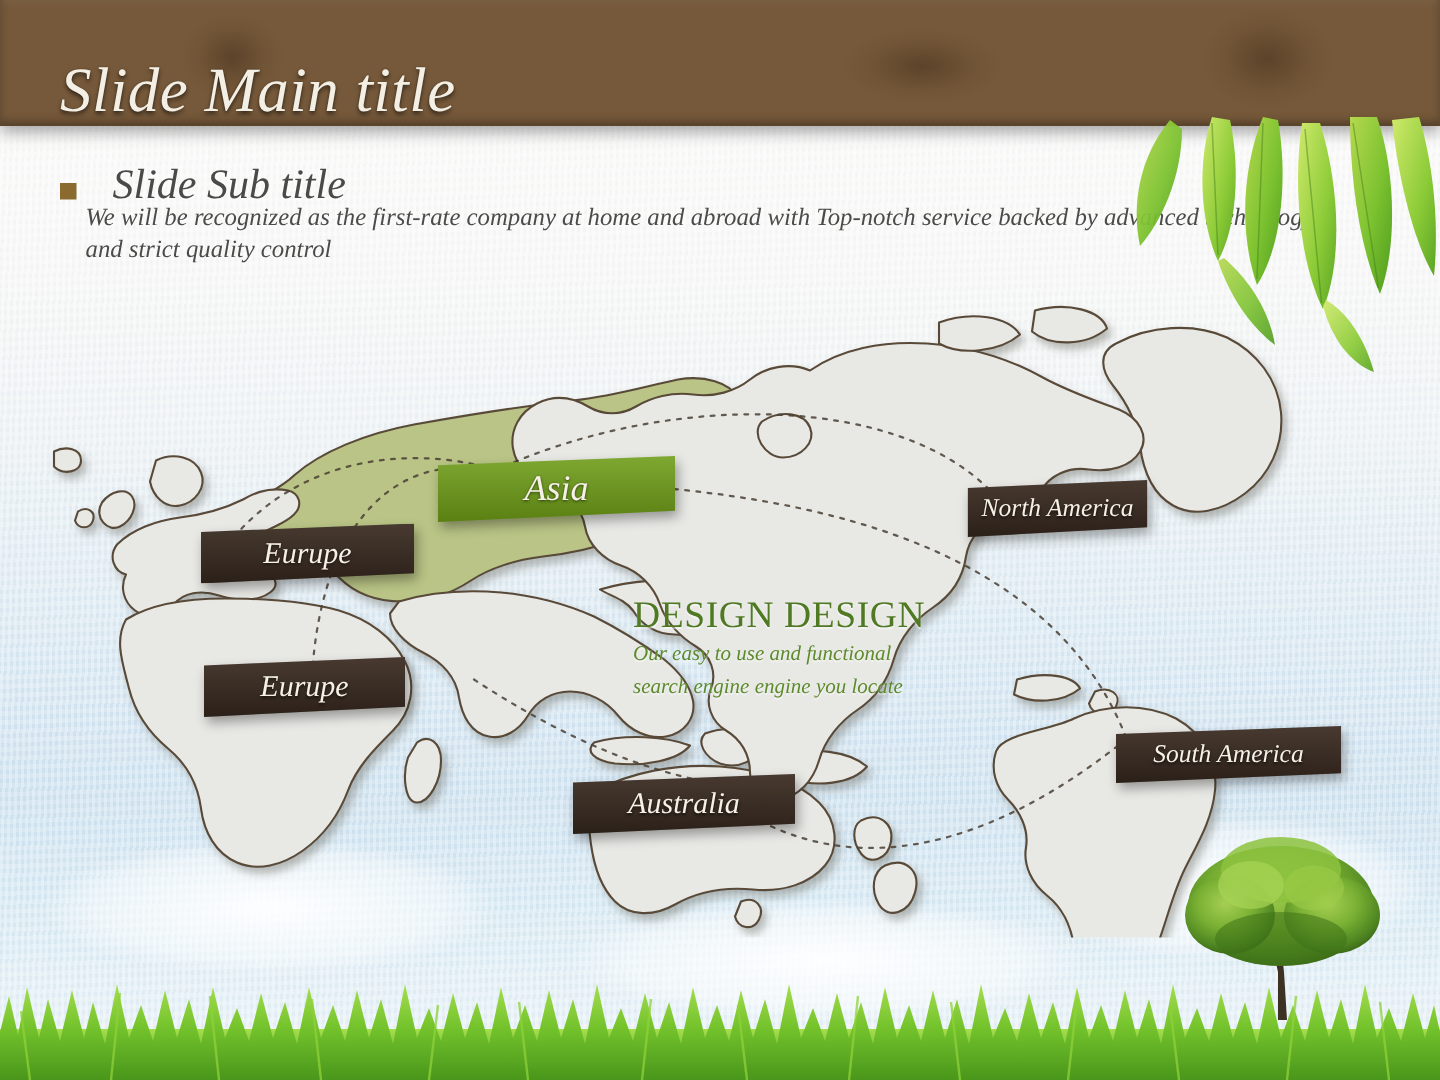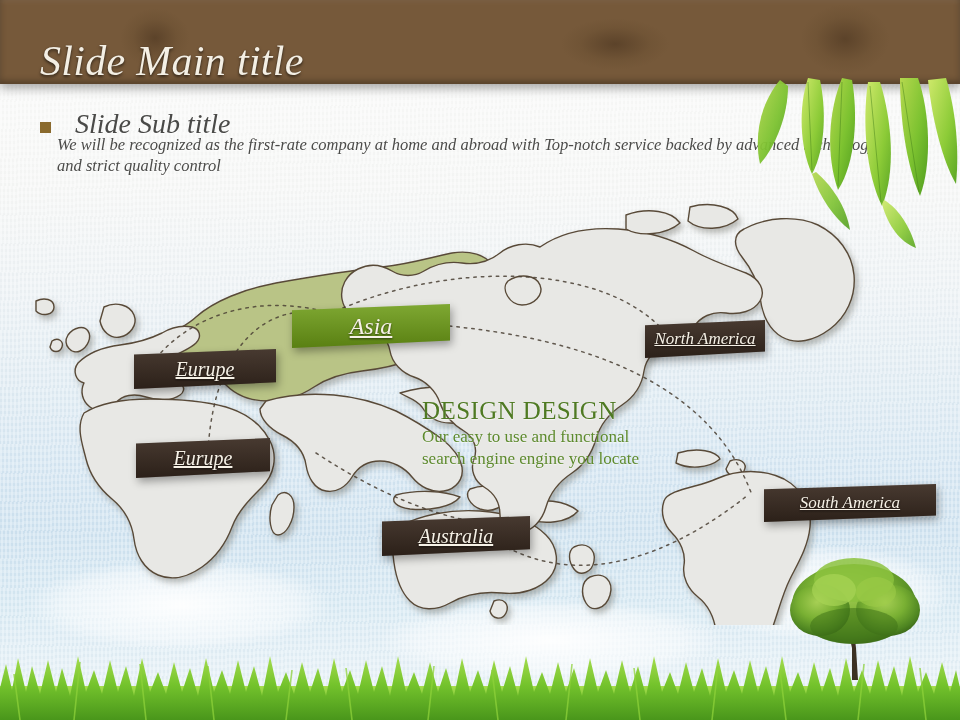--- a/index.html
+++ b/index.html
@@ -93,37 +93,37 @@
     text-shadow:0 1px 2px rgba(0,0,0,.6);
     filter:drop-shadow(2px 4px 4px rgba(0,0,0,.35));
   }
   .banner .plate{
     position:absolute;inset:0;
     background:#3a2b21;
     clip-path:polygon(0% 14%, 100% 0%, 100% 83%, 0% 100%);
     background-image:linear-gradient(180deg, rgba(255,255,255,.07), rgba(0,0,0,.25));
   }
   .banner.green .plate{background:#6d9c16;background-image:linear-gradient(180deg, rgba(255,255,255,.12), rgba(0,0,0,.18));}
-  .banner .txt{position:relative;z-index:2;text-decoration:underline;}
+  .banner .txt{position:relative;z-index:2;}
 
   .b-asia   {left:292px;top:304px;width:158px;height:44px;font-size:24px;}
   .b-europe {left:134px;top:349px;width:142px;height:40px;font-size:20px;text-align:center;}
   .b-africa {left:136px;top:438px;width:134px;height:40px;font-size:20px;}
   .b-austral{left:382px;top:516px;width:148px;height:40px;font-size:20px;}
   .b-na     {left:645px;top:320px;width:120px;height:38px;font-size:17px;}
-  .b-sa     {left:764px;top:484px;width:172px;height:38px;font-size:17px;}
+  .b-sa     {left:744px;top:484px;width:150px;height:38px;font-size:17px;}
 
   
   .design-block{position:absolute;left:422px;top:396px;width:262px;}
   .design-head{
     font-size:25px;line-height:30px;color:#4f7a23;letter-spacing:.4px;
     text-shadow:0 1px 1px rgba(255,255,255,.6);
   }
   .design-sub{
-    font-size:17px;line-height:22px;color:#5d8a2d;
+    font-style:italic;font-size:14px;line-height:22px;color:#5d8a2d;
     text-shadow:0 1px 1px rgba(255,255,255,.6);
   }
 
   
   .tree{position:absolute;left:776px;top:552px;width:160px;height:135px;pointer-events:none;}
   .grass{position:absolute;left:0;bottom:0;width:960px;height:72px;pointer-events:none;}
 </style>
 </head>
 <body>
 

